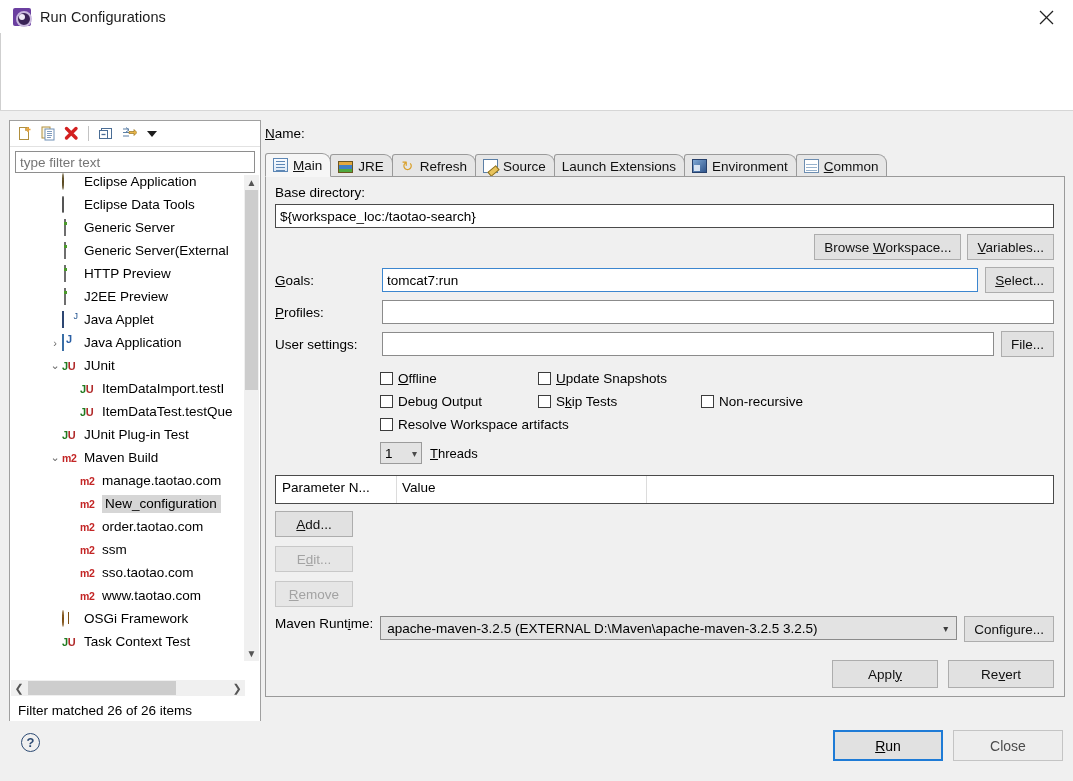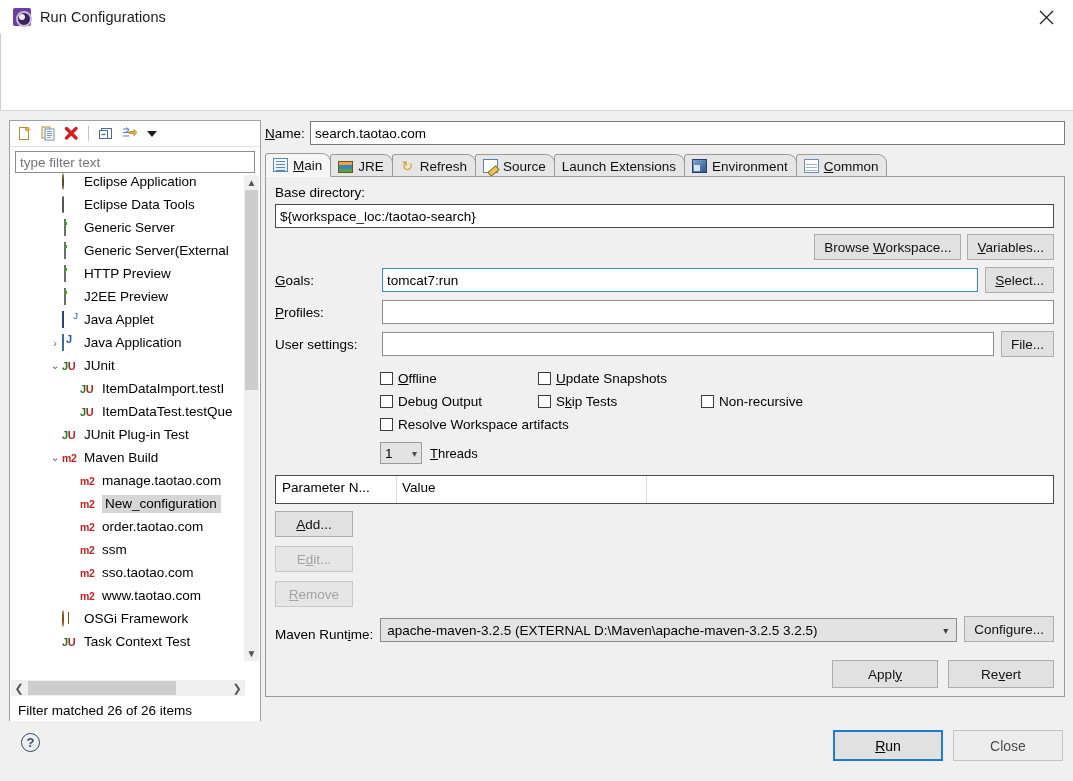--- a/index.html
+++ b/index.html
@@ -325,21 +325,21 @@
     position: relative; overflow: hidden;
   }
   .pt-head { display: flex; height: 27px; font-size: 13.5px; }
   .pt-col { padding: 4px 0 0 6px; position: relative; }
   .pt-col + .pt-col::before { content:""; position:absolute; left:0; top:0; bottom:-100px; width:1px; background:#dcdcdc; }
   .ptc1 { width: 120px; } .ptc2 { width: 250px; } .ptc3 { flex: 1; }
   .pt-rowline { position:absolute; left:0; right:0; height:1px; background:#dcdcdc; }
   .pt-vline { position:absolute; top:0; bottom:0; width:1px; background:#dcdcdc; }
   .param-btns { display: flex; flex-direction: column; gap: 9px; width: 78px; }
 
-  .mvn-row { display: flex; align-items: flex-end; gap: 7px; margin-top: 9px; }
+  .mvn-row { display: flex; align-items: flex-start; gap: 7px; margin-top: 9px; }
   .mvn-lbl { font-size: 13.5px; flex: 0 0 auto; }
   .combo {
     flex: 1; height: 24px; border: 1px solid #8b8b8b; background: #e3e3e3;
     display: flex; align-items: center; padding: 0 6px; font-size: 13.5px;
     cursor: pointer; position: relative;
   }
   .combo .cv { position: absolute; right: 8px; font-size: 10px; color: #3c3c3c; }
 
   .apply-row {
     position: absolute; right: 10px; bottom: 8px; display: flex; gap: 10px;
@@ -556,21 +556,20 @@
         <div class="harr" style="margin-left:auto">❯</div>
       </div>
 
       <div class="tree-status">Filter matched 26 of 26 items</div>
     </div>
 
     <div class="cfg-panel">
 
       <div class="name-row">
         <div class="name-label"><u>N</u>ame:</div>
-        <input class="name-input" type="text" value="search.taotao.com" style="">
       </div>
 
       <div class="tabstrip" id="tabstrip">
           <div class="tab active">
             <span class="tab-icon ti-main"></span>
             <span><u>M</u>ain</span>
           </div>
           <div class="tab">
             <span class="tab-icon ti-jre"></span>
             <span>JRE</span>

